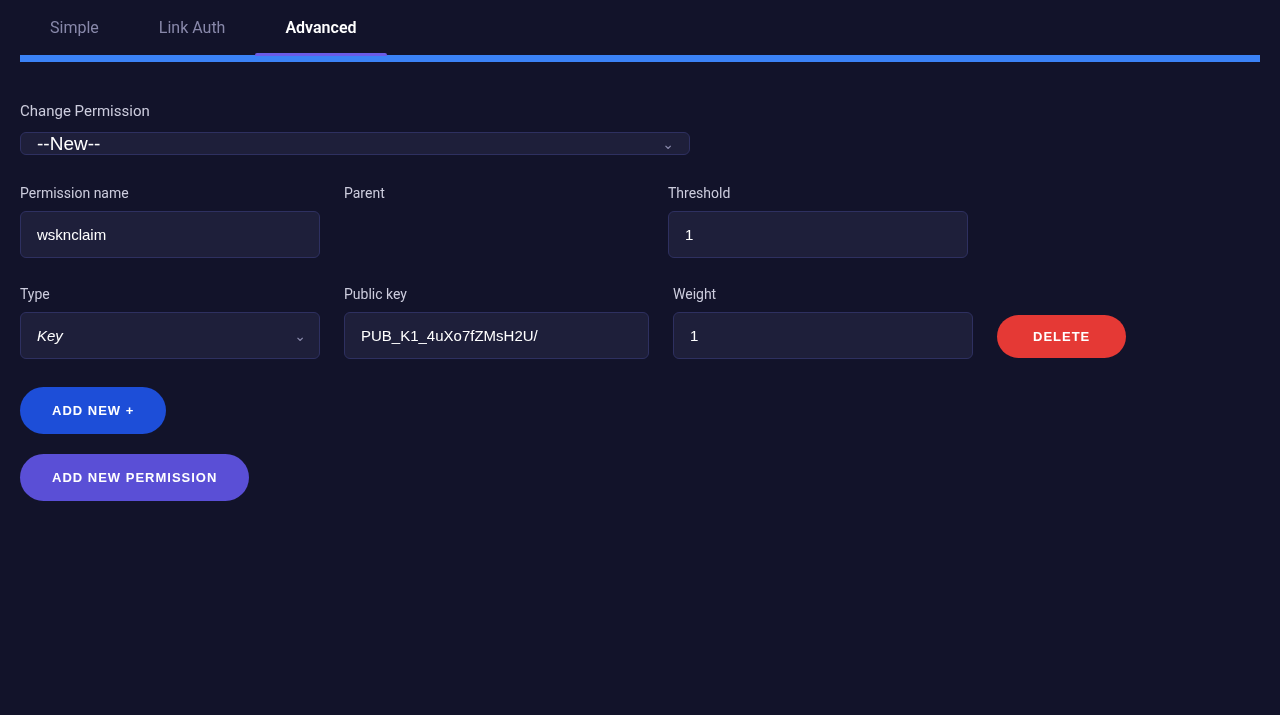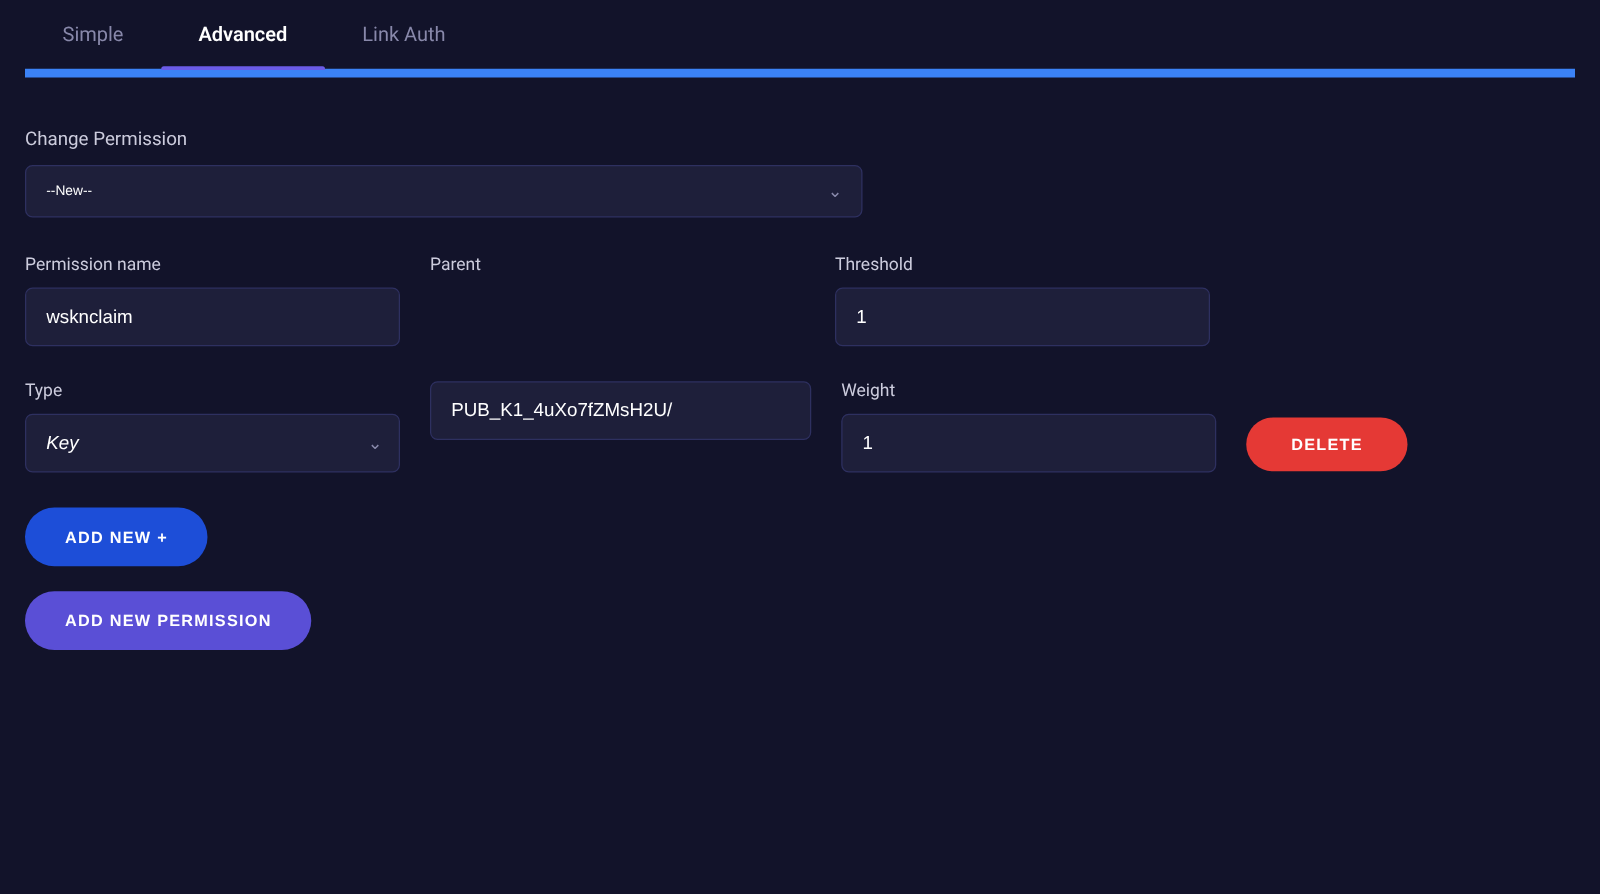--- a/index.html
+++ b/index.html
@@ -67,22 +67,22 @@
       width: 670px;
       margin-bottom: 30px;
     }
 
     .select-wrapper select {
       width: 100%;
       background-color: #1e1f3a;
       color: #ffffff;
       border: 1px solid #2e3060;
       border-radius: 6px;
-      padding: 14px 16px;
-      font-size: 11px;
+      padding: 0 16px;
+      font-size: 19px;
       appearance: none;
       -webkit-appearance: none;
       cursor: pointer;
       outline: none;
     }
 
     .select-arrow {
       position: absolute;
       right: 16px;
       top: 50%;
@@ -227,25 +227,25 @@
   </style>
 </head>
 <body>
 
 <div class="container">
 
   <div class="tabs">
     <div class="tab">
       <span>Simple</span>
     </div>
+    <div class="tab">
+      <span>Link Auth</span>
+    </div>
     <div class="tab active">
       <span>Advanced</span>
-    </div>
-    <div class="tab">
-      <span>Link Auth</span>
     </div>
   </div>
 
   <div>
     <div class="section-label">Change Permission</div>
     <div class="select-wrapper">
       <select>
         <option>--New--</option>
       </select>
       <span class="select-arrow">⌄</span>
@@ -272,20 +272,21 @@
       <div class="type-select-wrapper">
         <select>
           <option>Key</option>
           <option>Account</option>
           <option>Wait</option>
         </select>
         <span class="type-select-arrow">⌄</span>
       </div>
     </div>
     <div class="form-group pubkey-field">
+      <label>Public key</label>
       <input type="text" value="PUB_K1_4uXo7fZMsH2U/" style="">
     </div>
     <div class="form-group weight-field">
       <label>Weight</label>
       <input type="text" value="1" style="">
     </div>
     <button class="delete-btn">DELETE</button>
   </div>
 
   <div class="action-buttons">

